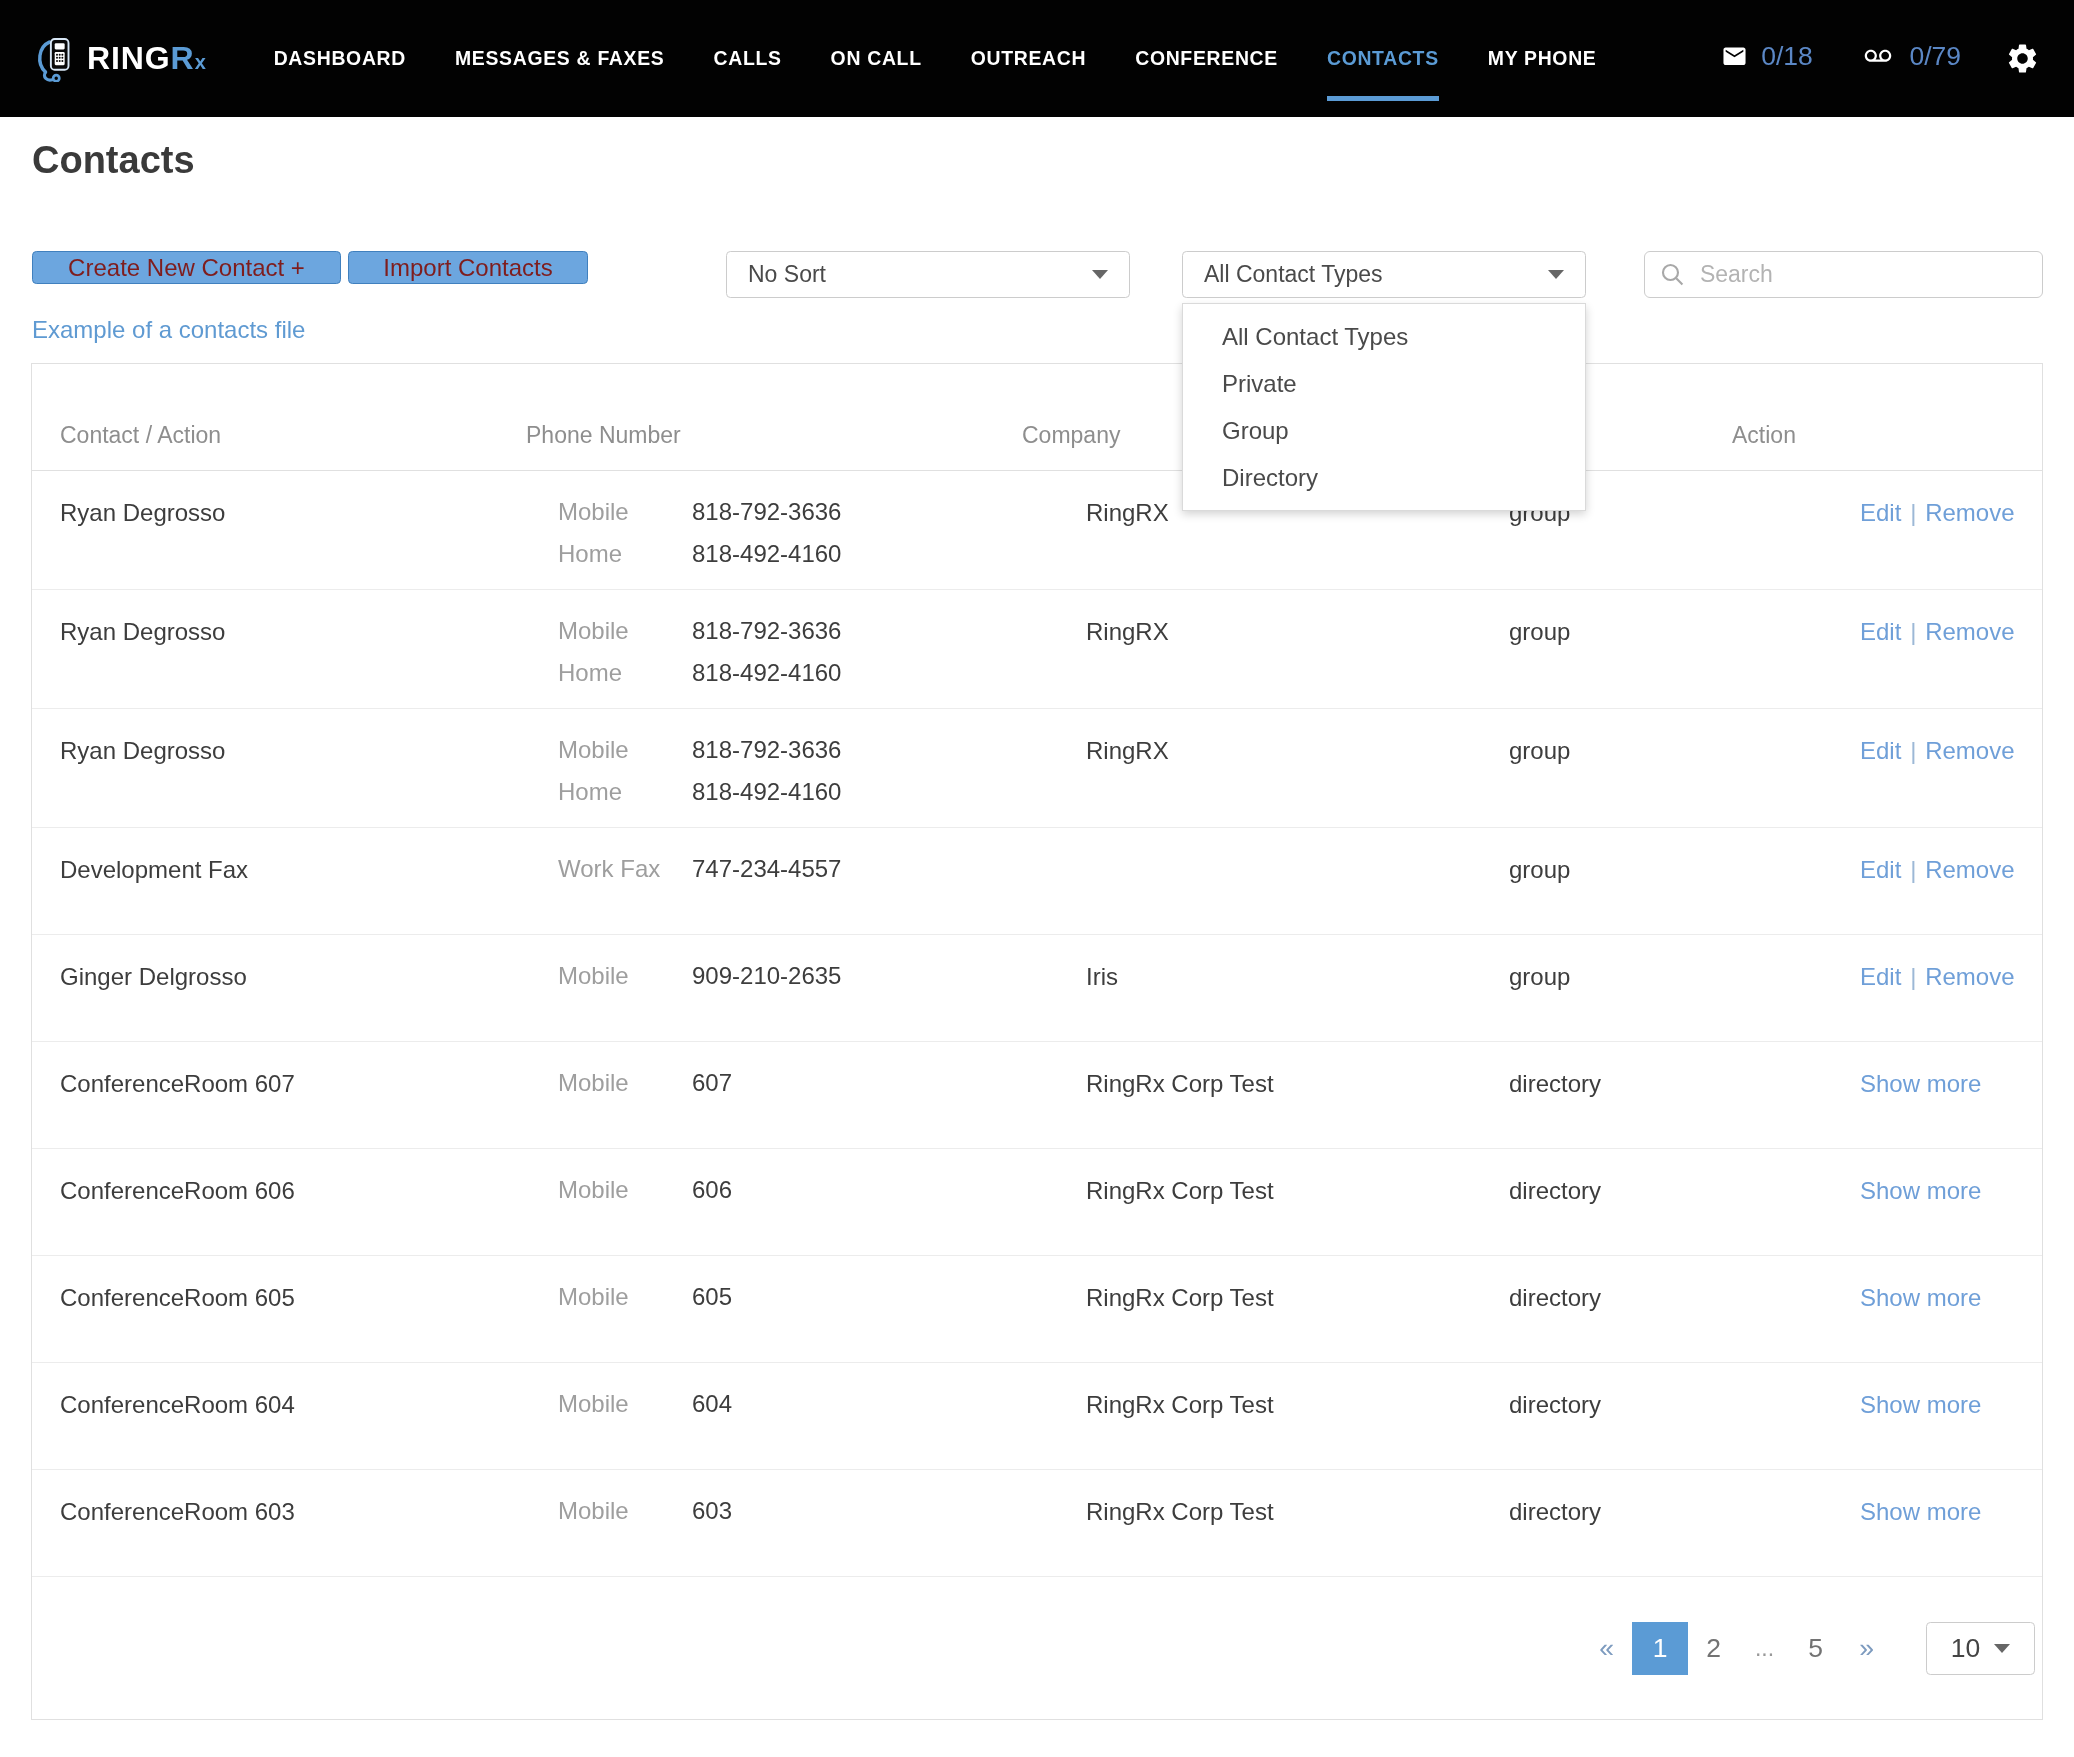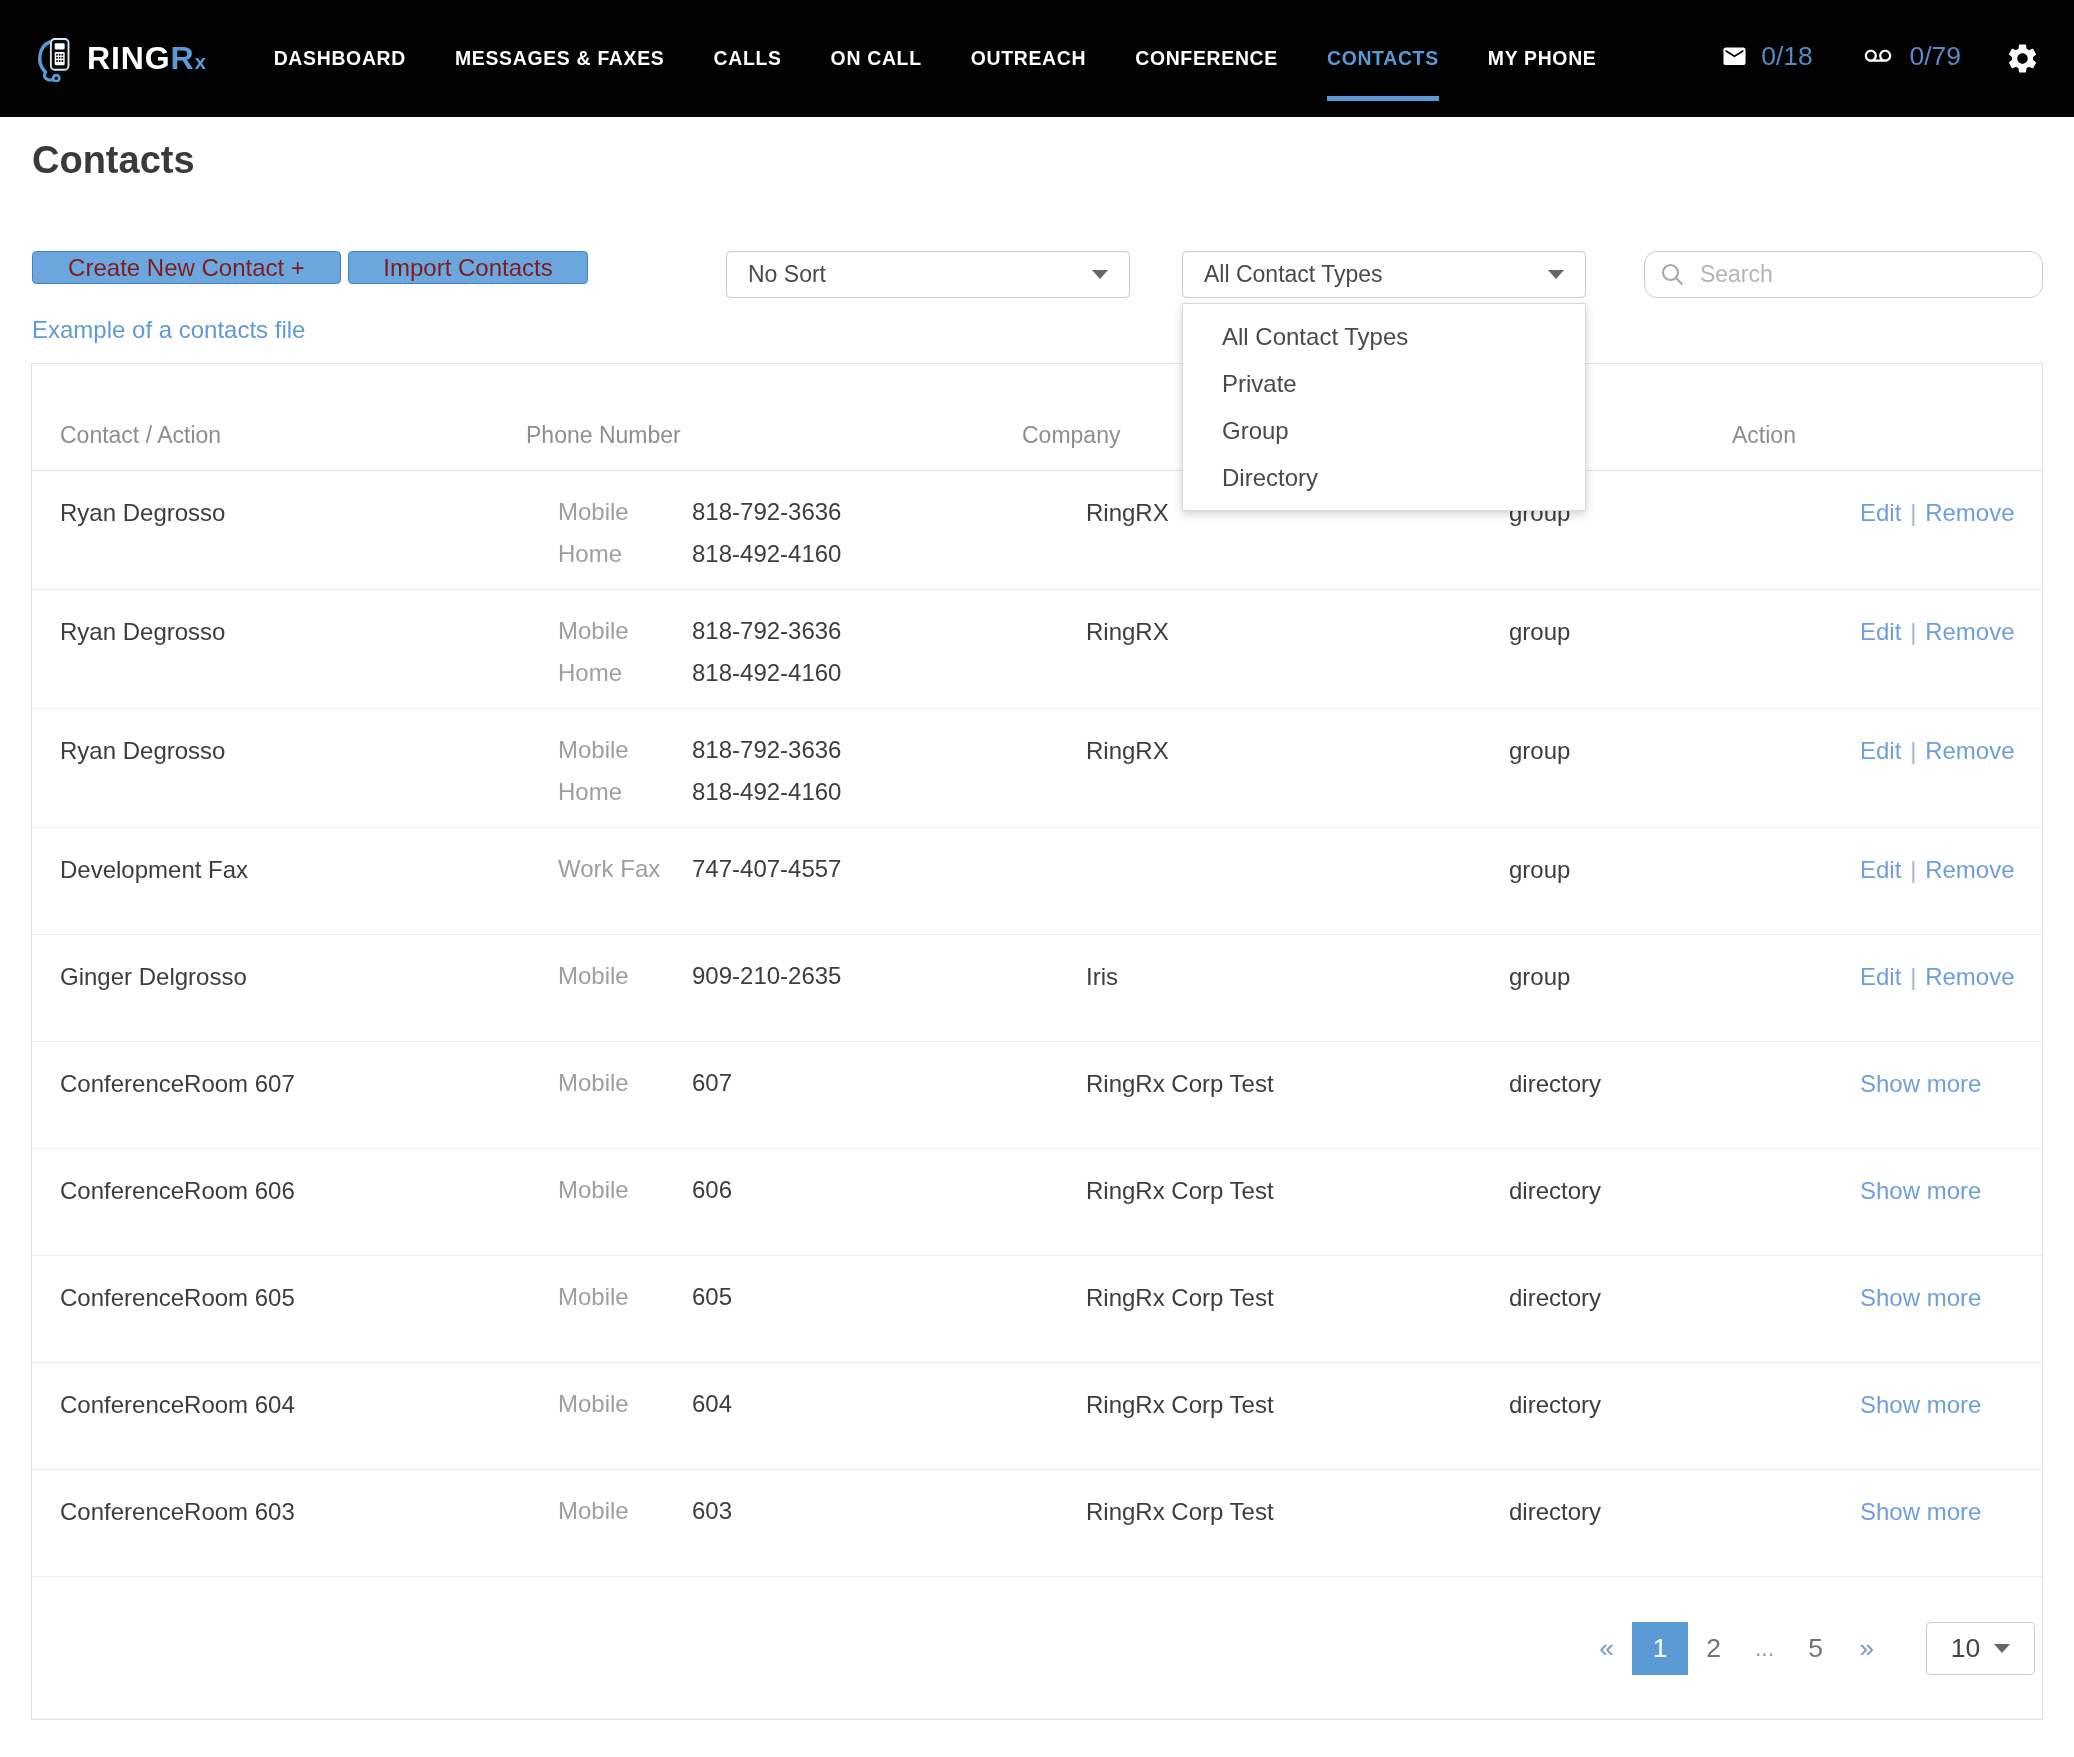--- a/index.html
+++ b/index.html
@@ -48,21 +48,21 @@
     font-size:23px; color:#4a4a4a; cursor:pointer;
   }
   .sort-select { left:726px; width:404px; }
   .type-select { left:1182px; width:404px; }
   .caret {
     margin-left:auto; width:0; height:0;
     border-left:8px solid transparent; border-right:8px solid transparent; border-top:9.7px solid #666;
   }
   .searchbox {
     position:absolute; left:1644px; top:251px; width:399px; height:47px;
-    border:0.9px solid #ccc; border-radius:13px; background:#fff;
+    border:0.9px solid #ccc; border-radius:6px; background:#fff;
     display:flex; align-items:center; padding:0 14px; gap:12.4px;
   }
   .searchbox input { border:none; outline:none; font-size:23px; color:#444; flex:1; font-family:inherit; background:transparent; }
   .searchbox input::placeholder { color:#b3b3b3; }
 
   
   .dropdown {
     position:absolute; left:1182px; top:303px; width:404px; background:#fff;
     border:0.9px solid #dadada; box-shadow:0 3.5px 8.8px rgba(0,0,0,0.18);
     z-index:30; padding:8.8px 0;
@@ -245,21 +245,21 @@
         </div>
         <div>RingRX</div>
         <div>group</div>
         <div class="action"><a>Edit</a><span class="pipe">|</span><a>Remove</a></div>
       </div>
       <div class="t-row">
         <div>Development Fax</div>
         <div>
           <div class="phone-line">
             <span class="phone-label">Work Fax</span>
-            <span>747-407-4557</span>
+            <span>747-234-4557</span>
           </div>
         </div>
         <div></div>
         <div>group</div>
         <div class="action"><a>Edit</a><span class="pipe">|</span><a>Remove</a></div>
       </div>
       <div class="t-row">
         <div>Ginger Delgrosso</div>
         <div>
           <div class="phone-line">

